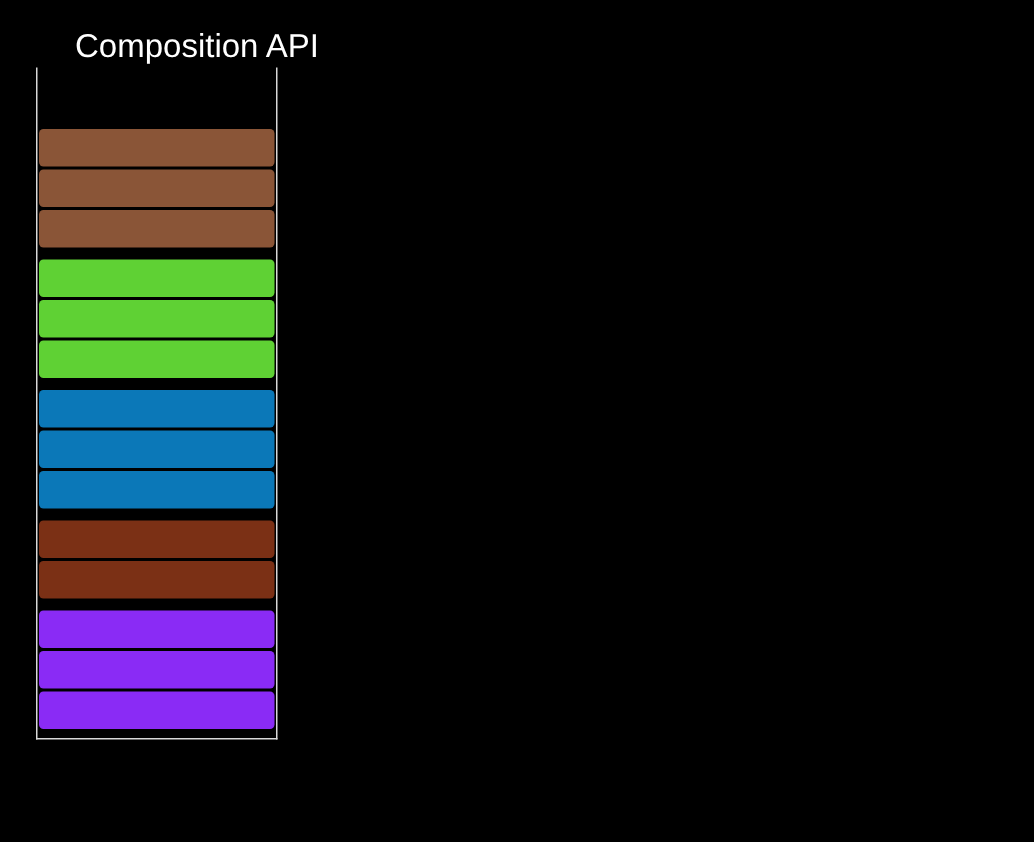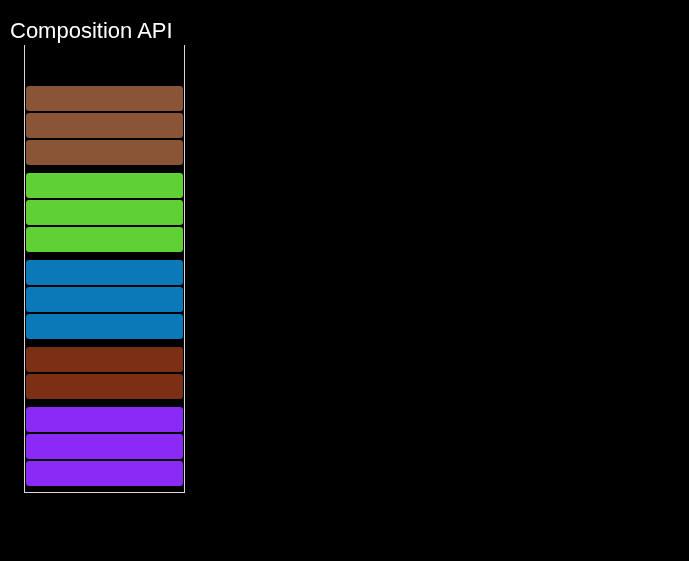--- a/index.html
+++ b/index.html
@@ -79,21 +79,21 @@
   }
   .bar:last-child {
     margin-bottom: 0;
   }
 </style>
 </head>
 <body style="background: rgb(0, 0, 0);">
 
 <div id="app-root" style="background: rgb(0, 0, 0);">
 
-  <div id="page-title" style="color: rgb(255, 255, 255);">Composition API</div>
+  <div id="page-title" style="color: rgb(255, 255, 255); margin-left: 40px;">Composition API</div>
 
   <div id="composition-container" style="left: 24px; top: 45px; width: 161px; height: 448px; border-left-color: rgb(216, 216, 216); border-right-color: rgb(216, 216, 216); border-bottom-color: rgb(216, 216, 216); background: rgb(0, 0, 0);">
     <div id="bar-stack">
         <div class="bar-group">
           <div class="bar" style="background: rgb(138, 85, 55); width: 100%;"></div>
           <div class="bar" style="background: rgb(138, 85, 55); width: 100%;"></div>
           <div class="bar" style="background: rgb(138, 85, 55); width: 100%;"></div>
         </div>
         <div class="bar-group">
           <div class="bar" style="background: rgb(95, 209, 52); width: 100%;"></div>

